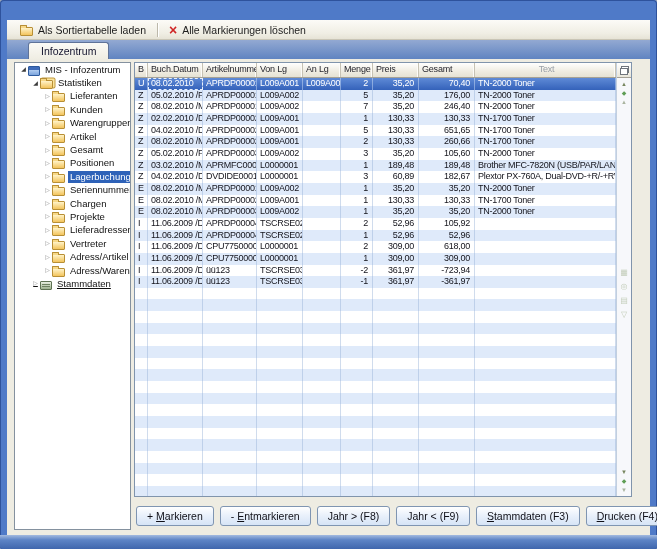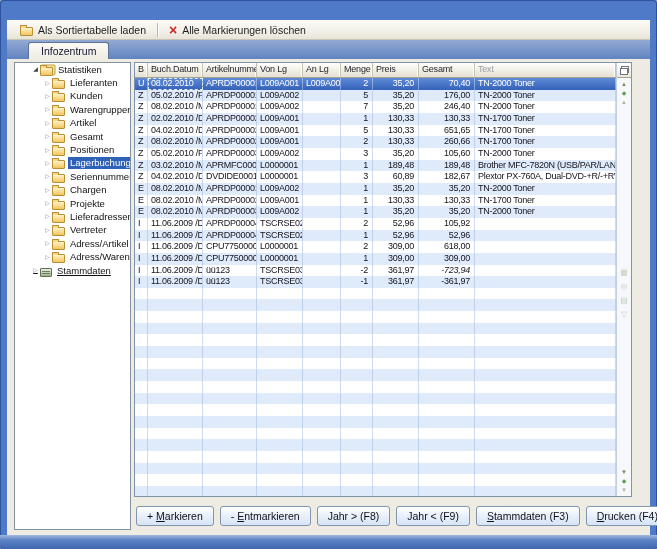--- a/index.html
+++ b/index.html
@@ -35,21 +35,21 @@
   .tw{flex:none;width:9px;text-align:center;}
   .glyph-exp{font-size:6px;color:#3c3c3c;line-height:13px;}
   .glyph-col{font-size:6px;color:#8a8a8a;line-height:13px;}
   .tree-label{padding:0 2px;margin-left:3px;line-height:12px;}
   .tree-label.sel{background:#2e62b8;color:#fff;}
   
   .grid{position:absolute;left:127px;top:3px;width:498px;height:435px;background:#fff;border:1px solid #8094ac;}
   .gridheader{position:absolute;left:0;top:0;right:15px;height:15px;display:flex;background:linear-gradient(#ffffff,#efece1 60%,#e5e2d4);border-bottom:1px solid #a9a height:15px;}
   .gridheader{border-bottom:1px solid #a5a195;}
   .hcell{flex:none;font-size:9px;letter-spacing:-0.2px;color:#26262e;padding:1px 0 0 3px;border-right:1px solid #c6c2b4;box-shadow:inset -1px 0 0 #fdfcf9;white-space:nowrap;overflow:hidden;}
-  .hcell.muted{color:#9aa0a8;}
+  .hcell.muted{color:#9aa0a8;text-align:center;}
   .flexcol{flex:1 1 0 !important;width:auto !important;}
   .gridbody{position:absolute;left:0;top:15px;right:15px;bottom:0;overflow:hidden;background:#fff;}
   .grow{display:flex;height:11.67px;background:#fff;}
   .grow.alt{background:#dfeafa;}
   .grow.sel{background:linear-gradient(#5e8ad6,#3462ba);color:#fff;}
   .gcell{flex:none;font-size:9px;letter-spacing:-0.25px;line-height:11.5px;padding-left:3px;border-right:1px solid rgba(150,178,216,.45);white-space:nowrap;overflow:hidden;color:#14141c;}
   .grow.sel .gcell{color:#fff;border-right-color:rgba(220,232,250,.45);}
   .gcell.a-r{text-align:right;padding-right:4px;padding-left:0;}
   .gcell.editing{outline:1px dashed #e8f0fc;outline-offset:-1px;}
   
@@ -93,20 +93,25 @@
     </div>
 
     <div class="tabstrip">
       <div class="tab">Infozentrum</div>
     </div>
 
     <div class="main">
 
       <div class="treepanel">
         <div id="tree">
+            <div class="tree-item" style="padding-left: 4px;">
+              <span class="tw glyph-exp">◢</span>
+              <span class="i-app"></span>
+              <span class="tree-label">MIS - Infozentrum</span>
+            </div>
             <div class="tree-item" style="padding-left: 16px;">
               <span class="tw glyph-exp">◢</span>
               <span class="i-folder i-stack"></span>
               <span class="tree-label">Statistiken</span>
             </div>
             <div class="tree-item" style="padding-left: 28px;">
               <span class="tw glyph-col">▷</span>
               <span class="i-folder"></span>
               <span class="tree-label">Lieferanten</span>
             </div>
@@ -373,21 +378,21 @@
               <div class="gcell a-l flexcol"></div>
             </div>
             <div class="grow">
               <div class="gcell a-l" style="width: 13px;">I</div>
               <div class="gcell a-l" style="width: 55px;">11.06.2009 /Do</div>
               <div class="gcell a-l" style="width: 54px;">üü123</div>
               <div class="gcell a-l" style="width: 46px;">TSCRSE03</div>
               <div class="gcell a-l" style="width: 38px;"></div>
               <div class="gcell a-r" style="width: 32px;">-2</div>
               <div class="gcell a-r" style="width: 46px;">361,97</div>
-              <div class="gcell a-r" style="width: 56px; font-style: italic;">-723,94</div>
+              <div class="gcell a-r" style="width: 56px;">-723,94</div>
               <div class="gcell a-l flexcol"></div>
             </div>
             <div class="grow alt">
               <div class="gcell a-l" style="width: 13px;">I</div>
               <div class="gcell a-l" style="width: 55px;">11.06.2009 /Do</div>
               <div class="gcell a-l" style="width: 54px;">üü123</div>
               <div class="gcell a-l" style="width: 46px;">TSCRSE03</div>
               <div class="gcell a-l" style="width: 38px;"></div>
               <div class="gcell a-r" style="width: 32px;">-1</div>
               <div class="gcell a-r" style="width: 46px;">361,97</div>

